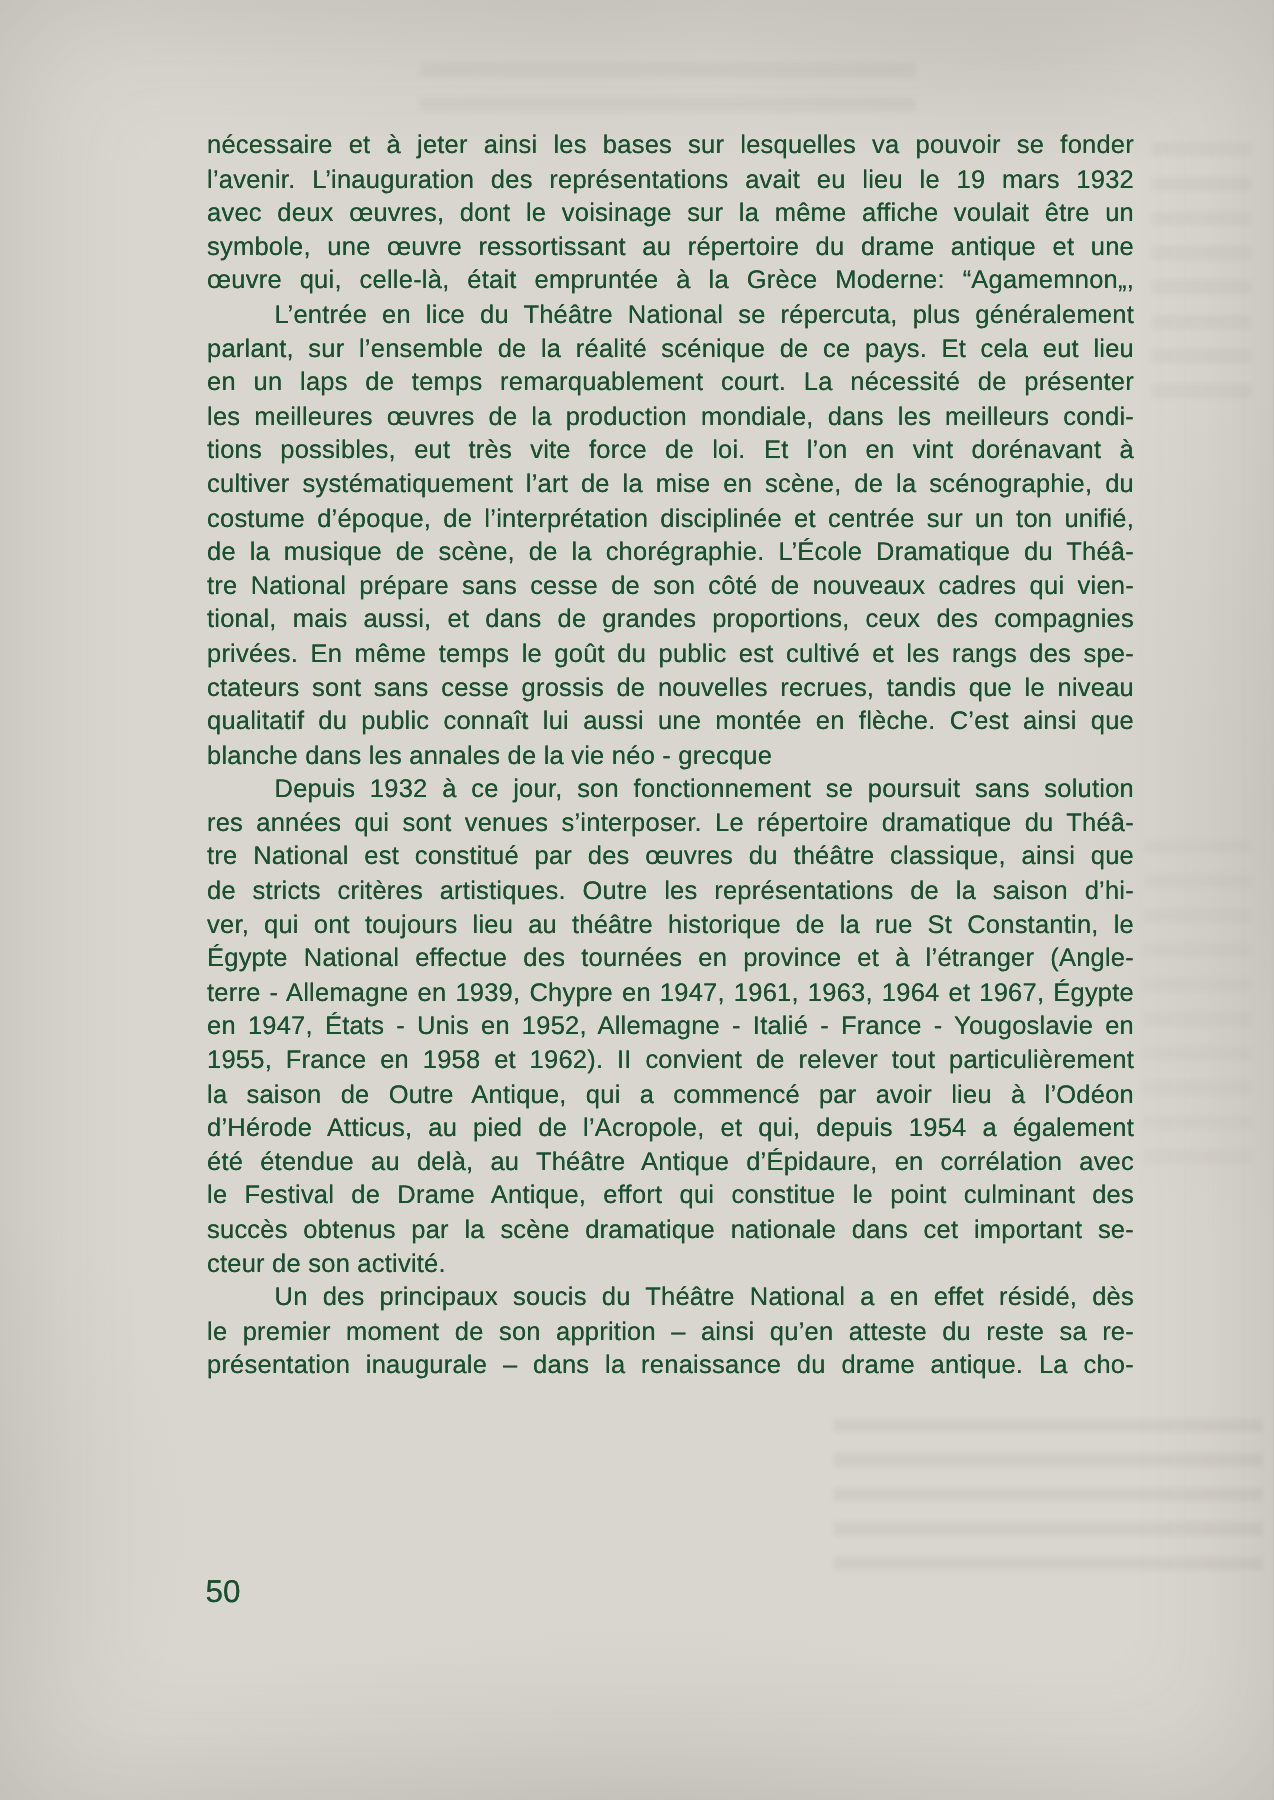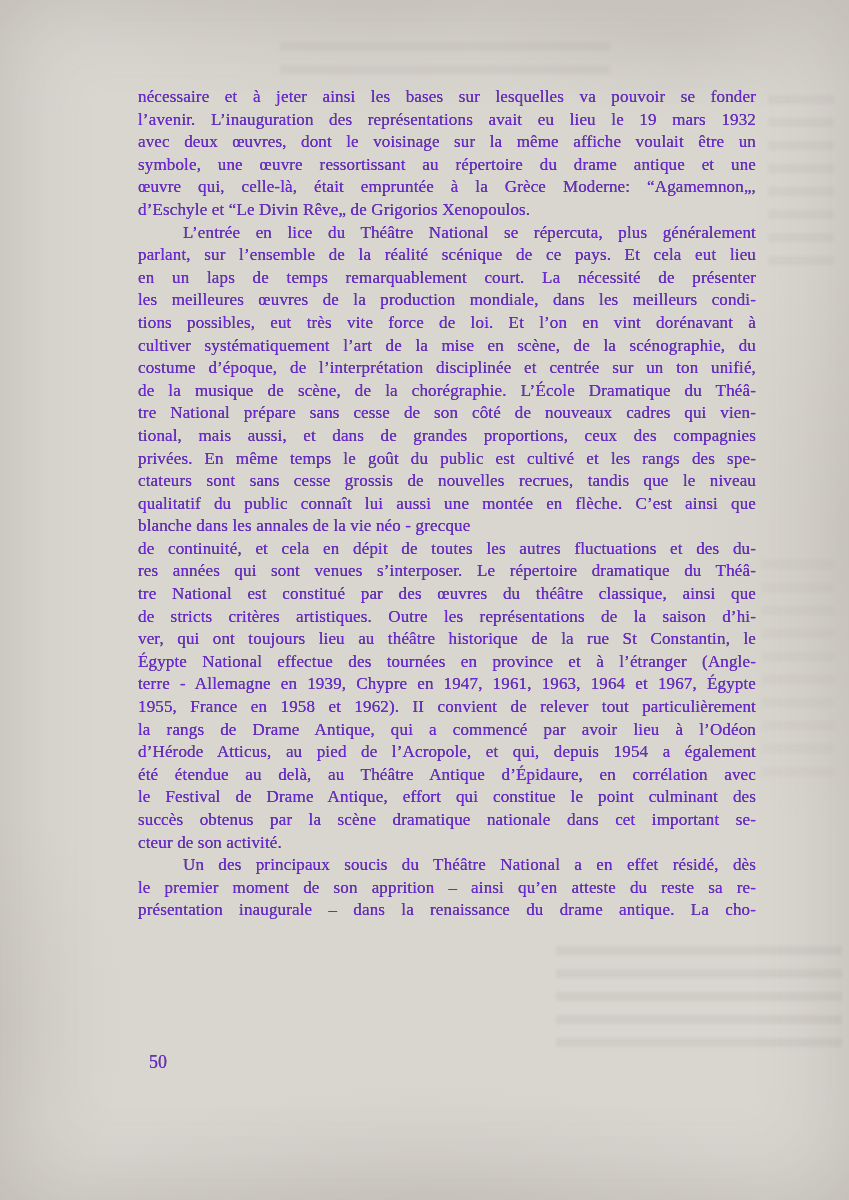--- a/index.html
+++ b/index.html
@@ -3,22 +3,22 @@
 <meta charset="utf-8">
 <style>
   html, body { margin: 0; padding: 0; background: #b8b5ae; }
   .page {
     position: relative;
     width: 849px;
     height: 1200px;
     margin: 0 auto;
     background: #d9d6d0;
     overflow: hidden;
-    font-family: Liberation Serif, serif;
-    color: #6d28d9;
+    font-family: Liberation Sans, sans-serif;
+    color: #14532d;
     box-shadow: inset 0 0 90px rgba(95, 90, 78, 0.22);
   }
   
   .paper-texture {
     position: absolute; inset: 0; pointer-events: none;
     background:
       radial-gradient(ellipse 300px 120px at 80% 3%, rgba(150,144,132,0.16), transparent 70%),
       radial-gradient(ellipse 420px 160px at 45% 1%, rgba(150,144,132,0.10), transparent 70%),
       radial-gradient(ellipse 260px 420px at 100% 45%, rgba(150,144,132,0.10), transparent 70%),
       radial-gradient(ellipse 500px 180px at 50% 100%, rgba(150,144,132,0.12), transparent 70%),
@@ -49,23 +49,23 @@
     text-align-last: justify;
     white-space: nowrap;
     overflow: visible;
     text-shadow: 0 0 0.4px rgba(38,36,32,0.85);
   }
   .line { white-space: normal; }
   .line.indent { padding-left: 45px; }
   .line.flush-left { text-align-last: left; }
   .page-number {
     position: absolute;
-    left: 149px;
+    left: 137px;
     top: 1051px;
-    font-size: 18px;
+    font-size: 21px;
     line-height: 22px;
     text-shadow: 0 0 0.4px rgba(38,36,32,0.85);
   }
 </style>
 </head>
 <body>
 
 <div class="page">
   <div class="paper-texture"></div>
 
@@ -74,48 +74,48 @@
   <div class="ghost" style="left:556px; top:946px; width:286px; height:114px; opacity:.7;"></div>
   <div class="ghost" style="left:762px; top:560px; width:72px; height:220px; opacity:.35;"></div>
 
   <div class="text-block">
       <div class="para">
         <div class="line">nécessaire et à jeter ainsi les bases sur lesquelles va pouvoir se fonder</div>
         <div class="line">l’avenir. L’inauguration des représentations avait eu lieu le 19 mars 1932</div>
         <div class="line">avec deux œuvres, dont le voisinage sur la même affiche voulait être un</div>
         <div class="line">symbole, une œuvre ressortissant au répertoire du drame antique et une</div>
         <div class="line">œuvre qui, celle-là, était empruntée à la Grèce Moderne: “Agamemnon„,</div>
-        <div class="line flush-left">d’Eschyle et “Le Divin Rêve„ de Grigorios Xenopoulos.</div>
       </div>
       <div class="para">
         <div class="line indent">L’entrée en lice du Théâtre National se répercuta, plus généralement</div>
         <div class="line">parlant, sur l’ensemble de la réalité scénique de ce pays. Et cela eut lieu</div>
         <div class="line">en un laps de temps remarquablement court. La nécessité de présenter</div>
         <div class="line">les meilleures œuvres de la production mondiale, dans les meilleurs condi-</div>
         <div class="line">tions possibles, eut très vite force de loi. Et l’on en vint dorénavant à</div>
         <div class="line">cultiver systématiquement l’art de la mise en scène, de la scénographie, du</div>
         <div class="line">costume d’époque, de l’interprétation disciplinée et centrée sur un ton unifié,</div>
         <div class="line">de la musique de scène, de la chorégraphie. L’École Dramatique du Théâ-</div>
         <div class="line">tre National prépare sans cesse de son côté de nouveaux cadres qui vien-</div>
         <div class="line">tional, mais aussi, et dans de grandes proportions, ceux des compagnies</div>
         <div class="line">privées. En même temps le goût du public est cultivé et les rangs des spe-</div>
         <div class="line">ctateurs sont sans cesse grossis de nouvelles recrues, tandis que le niveau</div>
         <div class="line">qualitatif du public connaît lui aussi une montée en flèche. C’est ainsi que</div>
         <div class="line flush-left">blanche dans les annales de la vie néo - grecque</div>
       </div>
       <div class="para">
-        <div class="line">de continuité, et cela en dépit de toutes les autres fluctuations et des du-</div>
+        <div class="line indent">Depuis 1932 à ce jour, son fonctionnement se poursuit sans solution</div>
         <div class="line">res années qui sont venues s’interposer. Le répertoire dramatique du Théâ-</div>
         <div class="line">tre National est constitué par des œuvres du théâtre classique, ainsi que</div>
         <div class="line">de stricts critères artistiques. Outre les représentations de la saison d’hi-</div>
         <div class="line">ver, qui ont toujours lieu au théâtre historique de la rue St Constantin, le</div>
         <div class="line">Égypte National effectue des tournées en province et à l’étranger (Angle-</div>
         <div class="line">terre - Allemagne en 1939, Chypre en 1947, 1961, 1963, 1964 et 1967, Égypte</div>
+        <div class="line">en 1947, États - Unis en 1952, Allemagne - Italié - France - Yougoslavie en</div>
         <div class="line">1955, France en 1958 et 1962). II convient de relever tout particulièrement</div>
-        <div class="line">la rangs de Drame Antique, qui a commencé par avoir lieu à l’Odéon</div>
+        <div class="line">la saison de Outre Antique, qui a commencé par avoir lieu à l’Odéon</div>
         <div class="line">d’Hérode Atticus, au pied de l’Acropole, et qui, depuis 1954 a également</div>
         <div class="line">été étendue au delà, au Théâtre Antique d’Épidaure, en corrélation avec</div>
         <div class="line">le Festival de Drame Antique, effort qui constitue le point culminant des</div>
         <div class="line">succès obtenus par la scène dramatique nationale dans cet important se-</div>
         <div class="line flush-left">cteur de son activité.</div>
       </div>
       <div class="para">
         <div class="line indent">Un des principaux soucis du Théâtre National a en effet résidé, dès</div>
         <div class="line">le premier moment de son apprition – ainsi qu’en atteste du reste sa re-</div>
         <div class="line">présentation inaugurale – dans la renaissance du drame antique. La cho-</div>

